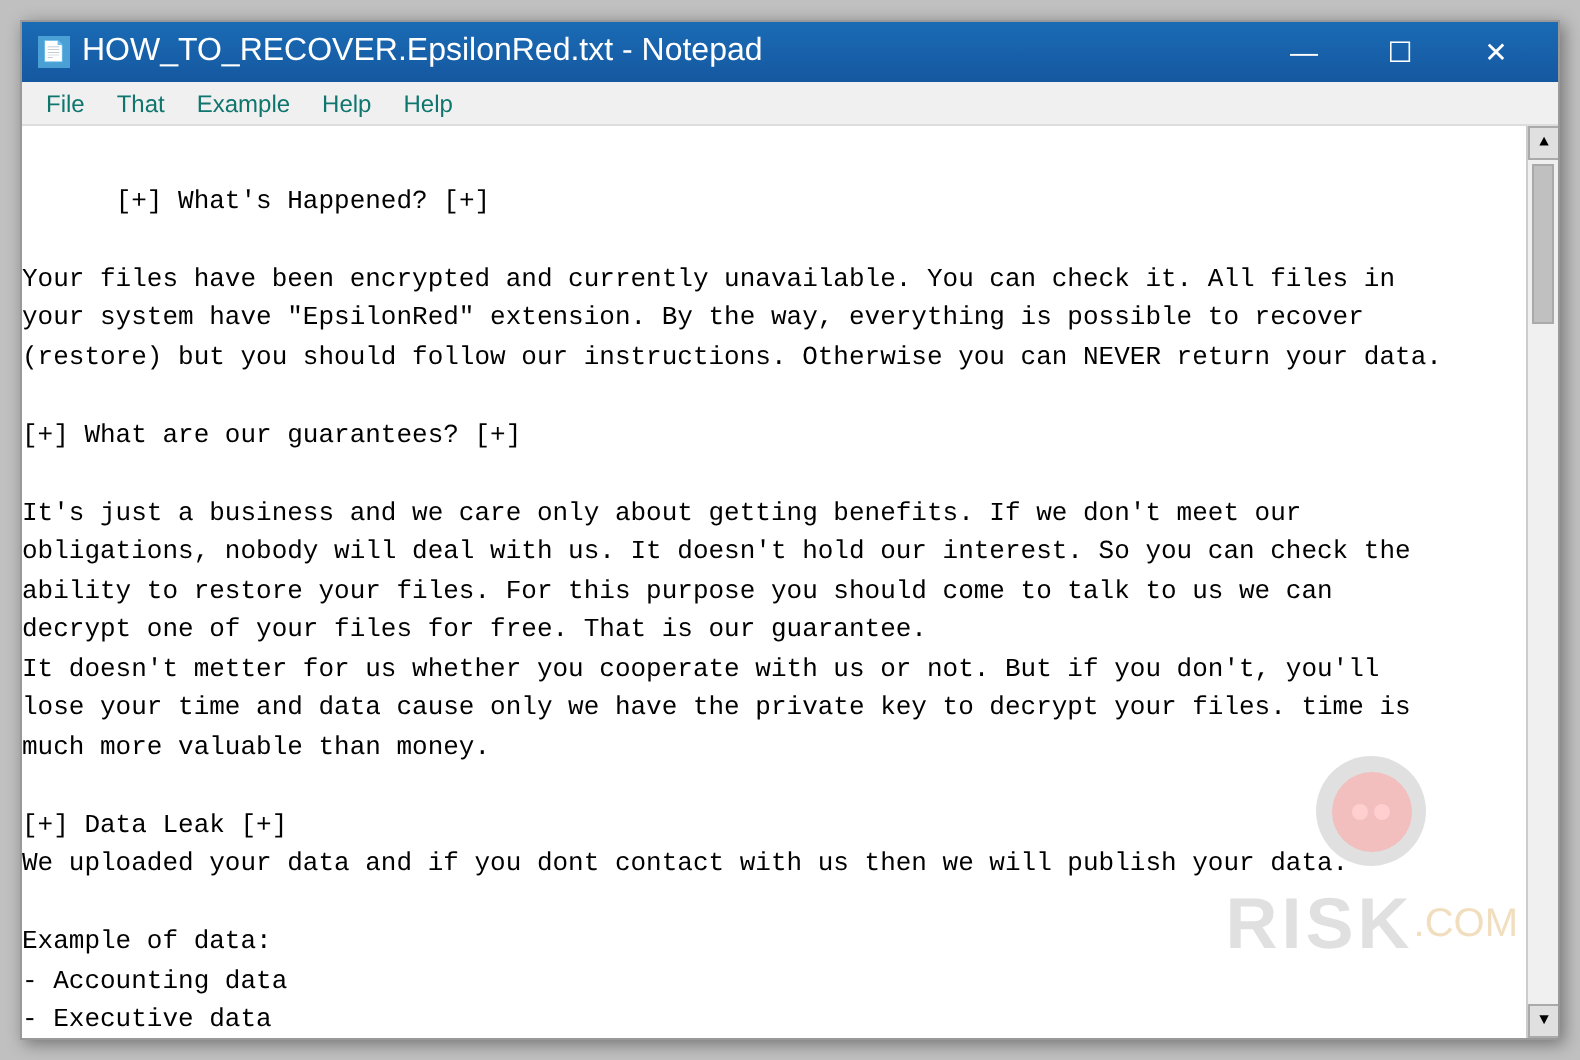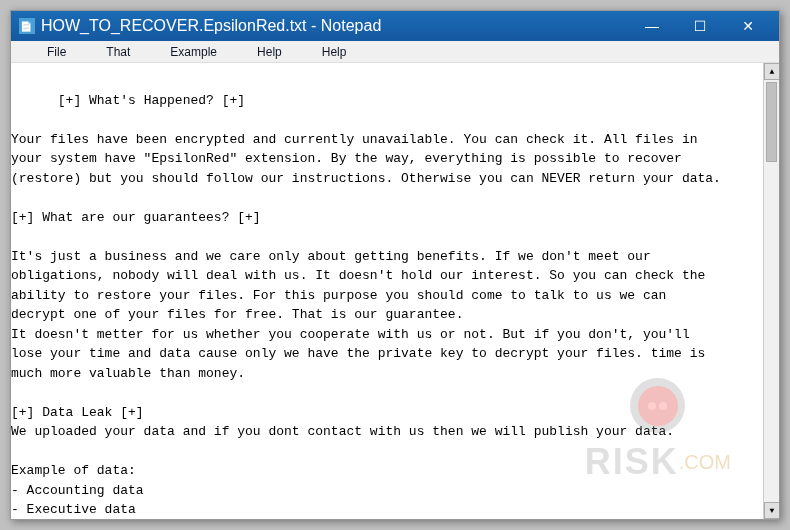--- a/index.html
+++ b/index.html
@@ -86,22 +86,21 @@
       padding: 0 4px;
       font-family: 'Segoe UI', Arial, sans-serif;
       font-size: 12px;
       flex-shrink: 0;
       border-bottom: 1px solid #ddd;
     }
 
     .menu-item {
       padding: 2px 8px;
       cursor: pointer;
-      color: #0f172a;
-      margin-left: 24px;
+      color: #0f766e;
     }
 
     .content-area {
       display: flex;
       flex: 1;
       overflow: hidden;
     }
 
     .text-content {
       flex: 1;
@@ -151,21 +150,21 @@
       left: 2px;
       right: 2px;
       height: 80px;
       background: #c0c0c0;
       border: 1px solid #aaa;
     }
 
     .watermark {
       position: absolute;
       bottom: 30px;
-      right: 32px;
+      right: 4px;
       opacity: 0.25;
       pointer-events: none;
       display: flex;
       flex-direction: column;
       align-items: center;
     }
 
     .watermark-logo {
       display: flex;
       align-items: center;

